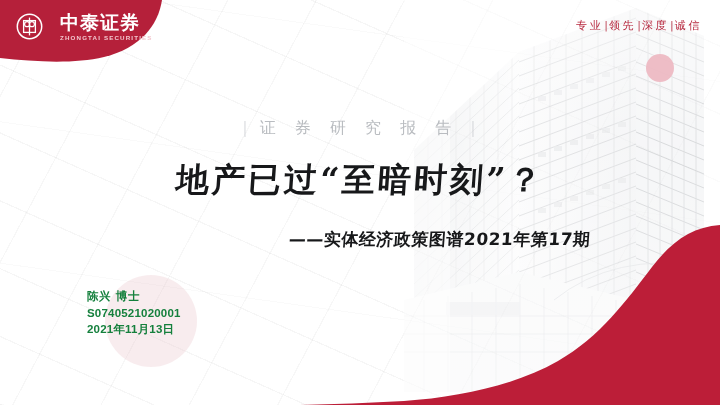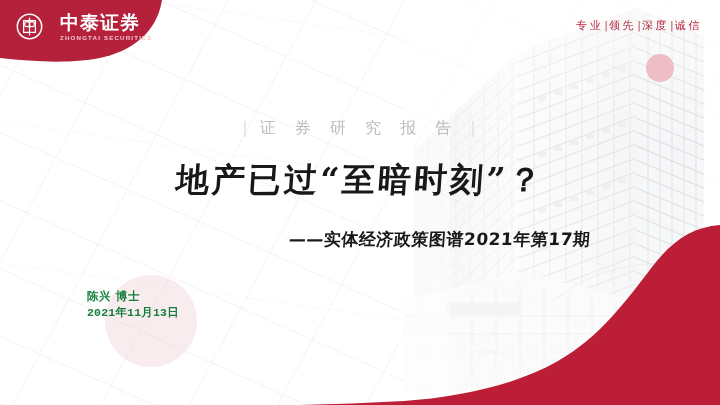--- a/index.html
+++ b/index.html
@@ -107,21 +107,21 @@
     position:absolute;left:54px;top:288px;
     z-index:7;
     font-family:"DejaVu Sans","Liberation Sans",sans-serif;
     color:#15803d;
     margin-left:33px;
   }
   .author div{font-size:11.5px;line-height:16.5px;font-weight:700;white-space:nowrap;}
   .author .name{letter-spacing:.6px;}
   .author .role{letter-spacing:.3px;}
   .author .lic{font-family:"Liberation Sans",sans-serif;letter-spacing:.2px;}
-  .author .date{font-family:Liberation Mono, monospace;letter-spacing:.2px;}
+  .author .date{font-family:Liberation Sans, sans-serif;letter-spacing:.2px;}
 
   
   .circle{position:absolute;border-radius:50%;}
   .circle-sm{left:646px;top:54px;width:28px;height:28px;background:#edb9c3;opacity:.95;z-index:4;}
   .circle-lg{left:105px;top:275px;width:92px;height:92px;background:#e8bfc7;opacity:.30;z-index:2;}
 </style>
 </head>
 <body>
 
 <div id="slide">
@@ -357,16 +357,17 @@
     <span>证 券 研 究 报 告</span>
     <span class="bar">|</span>
   </div>
 
   <div class="title">地产已过“至暗时刻”？</div>
 
   <div class="subtitle">——实体经济政策图谱2021年第17期</div>
 
   <div class="author">
     <div class="name">陈兴 博士</div>
+    <div class="lic">S0740521020001</div>
     <div class="date">2021年11月13日</div>
   </div>
 
 </div>
 
 </body></html>

